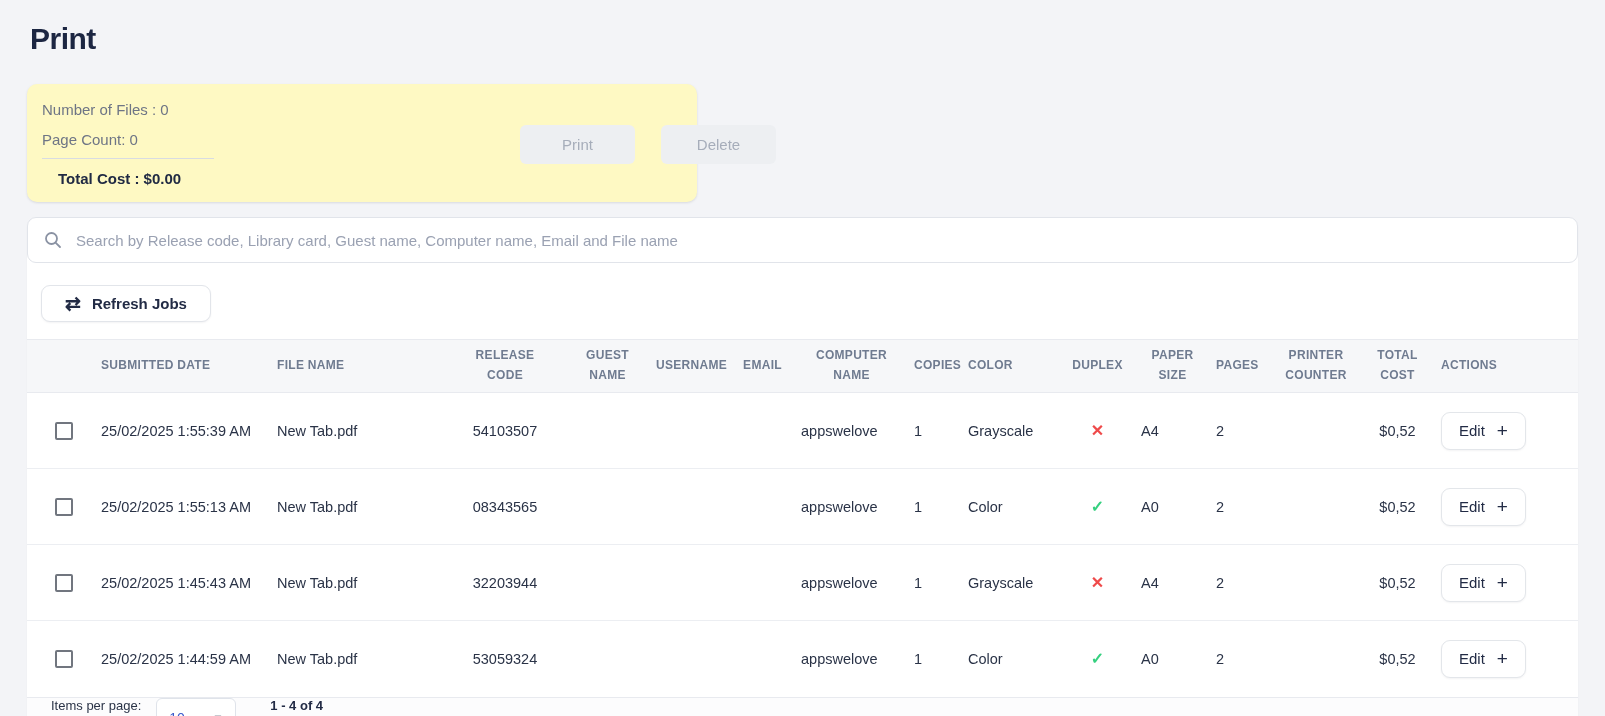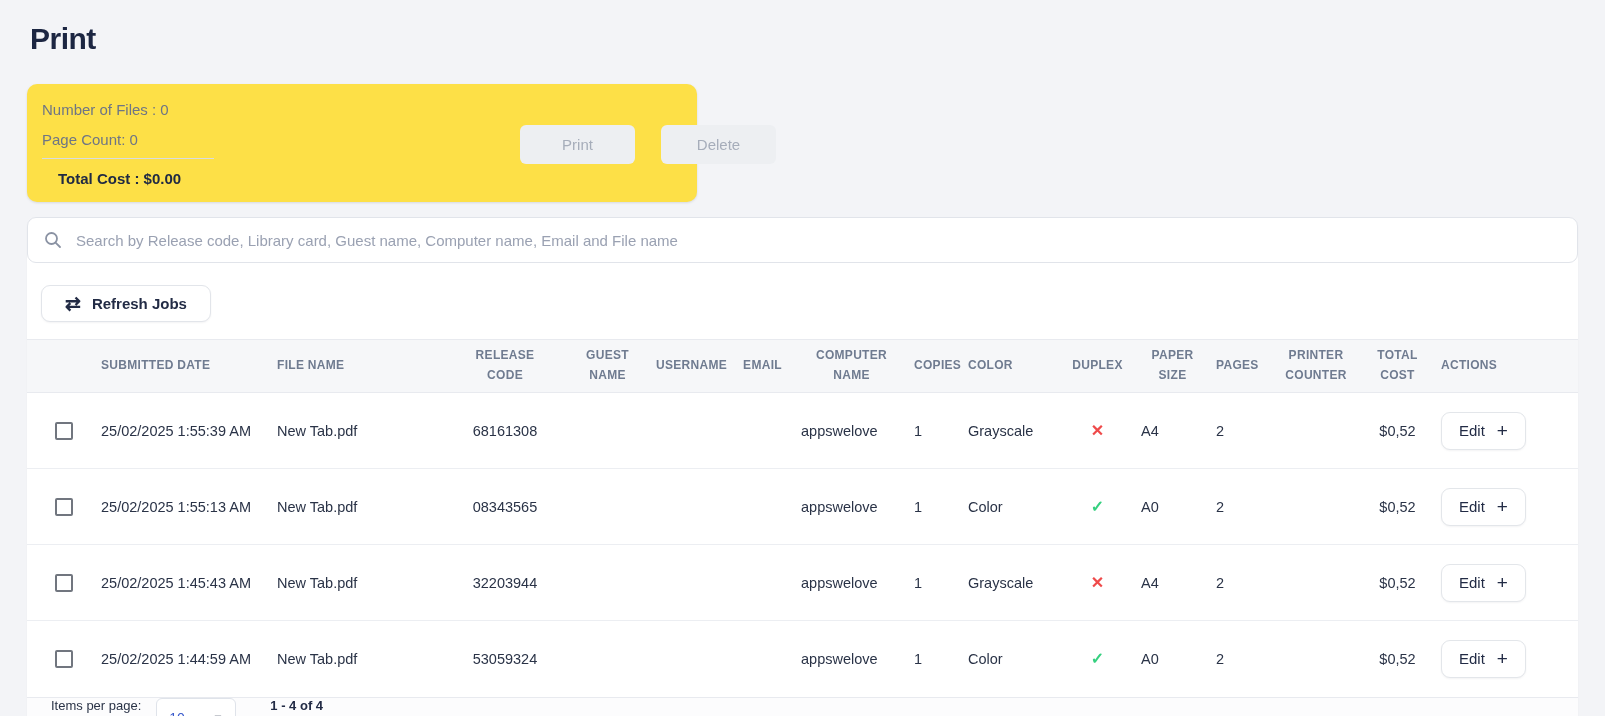--- a/index.html
+++ b/index.html
@@ -17,21 +17,21 @@
     margin:4px 0 0 3px;
     font-size:30px; font-weight:800; letter-spacing:-0.5px;
     color:#1c2642;
   }
 
   
   .summary-card {
     position:relative;
     margin-top:28px;
     width:670px; height:118px;
-    background:#fde047;
+    background:#fef9c3;
     border-radius:10px;
     box-shadow:0 1px 3px rgba(16,24,40,.08), 0 1px 2px rgba(16,24,40,.04);
     padding:17px 0 0 15px;
   }
   .summary-line { font-size:15px; color:#6e7585; }
   .summary-pagecount {
     display:inline-block;
     margin-top:13px;
     width:172px;
     padding-bottom:10px;
@@ -238,21 +238,21 @@
 COST</th>
           <th class="c-left">ACTIONS</th>
         </tr>
       </thead>
       <tbody>
 
         <tr>
           <td class="cb-cell"><input type="checkbox" class="row-checkbox" style=""></td>
           <td class="c-left">25/02/2025 1:55:39 AM</td>
           <td class="c-left">New Tab.pdf</td>
-          <td class="c-center">68161308</td>
+          <td class="c-center">54103507</td>
           <td class="c-center"></td>
           <td class="c-center"></td>
           <td class="c-center"></td>
           <td class="c-left">appswelove</td>
           <td class="c-left">1</td>
           <td class="c-left">Grayscale</td>
           <td class="c-center"><span class="dup dup-no">✕</span></td>
           <td class="c-left">A4</td>
           <td class="c-left">2</td>
           <td class="c-center"></td>

